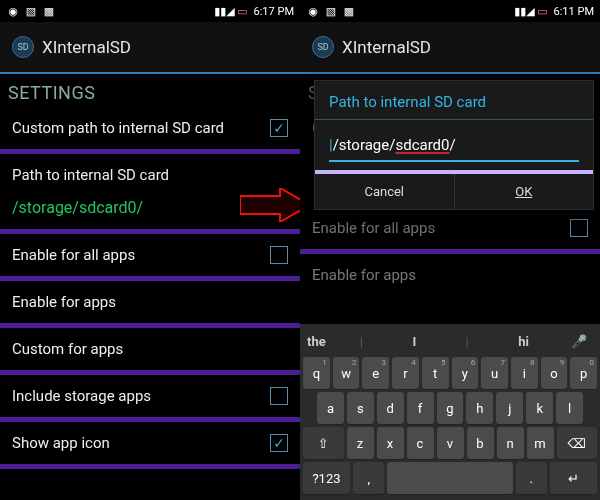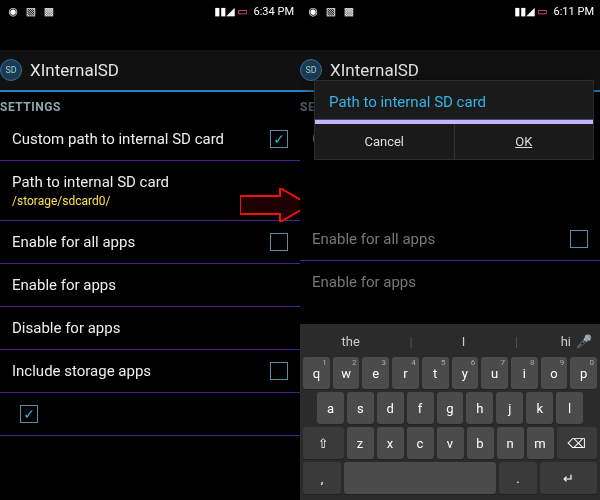--- a/index.html
+++ b/index.html
@@ -7,29 +7,29 @@
     width: 600px; height: 500px;
     background: #000; color: #fff;
     font-family: Roboto, Arial, sans-serif;
     overflow: hidden;
     display: flex;
   }
   .screen { width: 300px; height: 500px; position: relative; background: #000; overflow: hidden; }
   .statusbar { height: 22px; background: #000; display: flex; align-items: center; padding: 0 6px; justify-content: space-between; font-size: 11px; }
   .statusbar .left, .statusbar .right { display: flex; align-items: center; gap: 4px; }
   .status-icon { width: 14px; height: 14px; display: inline-flex; align-items: center; justify-content: center; }
-  .actionbar { height: 42px; background: #111; display: flex; align-items: center; padding: 0 0; gap: 8px; border-bottom: 2px solid #2d7fbf; margin-top: 28px; }
+  .actionbar { height: 52px; background: #111; display: flex; align-items: center; padding: 0 12px; gap: 8px; border-bottom: 2px solid #2d7fbf; }
   .app-icon { width: 22px; height: 22px; border-radius: 50%; background: #1b3b55; border: 1px solid #3a6c91; display: inline-flex; align-items: center; justify-content: center; font-size: 9px; color: #9cc; }
   .actionbar-title { font-size: 17px; color: #e5e5e5; font-weight: 400; }
-  .section-header { font-size: 12px; color: #8aa; padding: 8px 0 4px; letter-spacing: 0.5px; font-weight: bold; }
+  .section-header { font-size: 18px; color: #8aa; padding: 8px 8px 4px; letter-spacing: 0.5px; }
   .list { }
-  .row { display: flex; align-items: center; justify-content: space-between; padding: 12px 12px; border-bottom: 1px solid #4c1d95; }
+  .row { display: flex; align-items: center; justify-content: space-between; padding: 12px 12px; border-bottom: 5px solid #4c1d95; }
   .row .labels { flex: 1; overflow: hidden; white-space: nowrap; text-overflow: ellipsis; }
   .row .title { font-size: 15px; color: #eee; }
-  .row .subtitle { font-size: 12px; color: #fde047; margin-top: 3px; }
+  .row .subtitle { font-size: 16px; color: #22c55e; margin-top: 14px; }
   .checkbox { width: 18px; height: 18px; border: 1px solid #5b8aab; display: inline-flex; align-items: center; justify-content: center; color: #33b5e5; font-size: 14px; margin-left: 8px; }
   .checkbox.off { color: transparent; }
   .dim .title { color: #777; }
 
   
   .dialog {
     position: absolute; top: 80px; left: 14px; right: 6px;
     background: #1a1a1a; border: 1px solid #2c2c2c;
     box-shadow: 0 6px 18px rgba(0,0,0,0.6);
   }
@@ -43,21 +43,21 @@
   .dialog-buttons { display: flex; border-top: 4px solid #c4b5fd; }
   .dialog-btn { flex: 1; text-align: center; padding: 10px 0; font-size: 13px; color: #ddd; }
   .dialog-btn + .dialog-btn { border-left: 1px solid #333; text-decoration: underline; }
 
   
   .keyboard {
     position: absolute; bottom: 0; left: 0; right: 0;
     background: #2b2b2b; padding: 4px 3px 3px;
   }
   .suggest { display: flex; justify-content: space-around; align-items: center; padding: 6px 4px 8px; color: #ccc; font-size: 13px; }
-  .suggest span { flex: 1; text-align: right; }
+  .suggest span { flex: 1; text-align: left; font-weight: bold; }
   .suggest .mic { flex: 0 0 22px; }
   .krow { display: flex; gap: 3px; margin-bottom: 3px; justify-content: center; }
   .key {
     background: #4b4b4b; color: #fff; height: 32px;
     display: inline-flex; align-items: center; justify-content: center;
     font-size: 13px; border-radius: 3px; box-shadow: 0 1px 0 #222;
     flex: 1; position: relative;
   }
   .key.wide15 { flex: 1.5; }
   .key.wide4 { flex: 4; }
@@ -78,21 +78,21 @@
 <div class="screen">
   <div class="statusbar">
     <div class="left">
       <span class="status-icon">◉</span>
       <span class="status-icon">▧</span>
       <span class="status-icon">▩</span>
     </div>
     <div class="right">
       <span class="status-icon">▮▮◢</span>
       <span class="status-icon" style="color:#e66;">▭</span>
-      <span>6:34 PM</span>
+      <span>6:17 PM</span>
     </div>
   </div>
   <div class="actionbar">
     <span class="app-icon">SD</span>
     <span class="actionbar-title">XInternalSD</span>
   </div>
   <div class="section-header">SETTINGS</div>
   <div class="list">
 
     <div class="row">
@@ -117,32 +117,35 @@
     </div>
 
     <div class="row">
       <div class="labels">
           <div class="title">Enable for apps</div>
         </div>
     </div>
 
     <div class="row">
       <div class="labels">
-          <div class="title">Disable for apps</div>
+          <div class="title">Custom for apps</div>
         </div>
     </div>
 
     <div class="row">
       <div class="labels">
           <div class="title">Include storage apps</div>
         </div>
       <span class="checkbox off">✓</span>
     </div>
 
     <div class="row">
+      <div class="labels">
+          <div class="title">Show app icon</div>
+        </div>
       <span class="checkbox">✓</span>
     </div>
   </div>
 
   <svg class="arrow" viewBox="0 0 70 34">
     <polygon points="0,8 40,8 40,0 70,17 40,34 40,26 0,26" fill="rgba(200,0,0,0.15)" stroke="#e11" stroke-width="2"></polygon>
   </svg>
 </div>
 
 <div class="screen">
@@ -179,20 +182,25 @@
     </div>
     <div class="row" style="border-bottom:none;">
       <div class="labels">
           <div class="title">Enable for apps</div>
         </div>
     </div>
   </div>
 
   <div class="dialog">
     <div class="dialog-title">Path to internal SD card</div>
+    <div class="dialog-body">
+      <div class="dialog-input">
+        <span style="color:#33b5e5;">|</span><span>/storage/</span><span class="underline-part">sdcard0</span><span>/</span>
+      </div>
+    </div>
     <div class="dialog-buttons">
       <div class="dialog-btn">Cancel</div>
       <div class="dialog-btn">OK</div>
     </div>
   </div>
 
   <div class="keyboard">
     <div class="suggest">
       <span>the</span>
       <span style="color:#555;">|</span>
@@ -229,19 +237,20 @@
         <div class="key">z</div>
         <div class="key">x</div>
         <div class="key">c</div>
         <div class="key">v</div>
         <div class="key">b</div>
         <div class="key">n</div>
         <div class="key">m</div>
         <div class="key wide15 dark">⌫</div>
       </div>
     <div class="krow" id="krow4">
+        <div class="key wide15 dark">?123</div>
         <div class="key dark">,</div>
         <div class="key wide4"> </div>
         <div class="key dark">.</div>
         <div class="key wide15 dark">↵</div>
       </div>
   </div>
 </div>
 
 </body></html>

